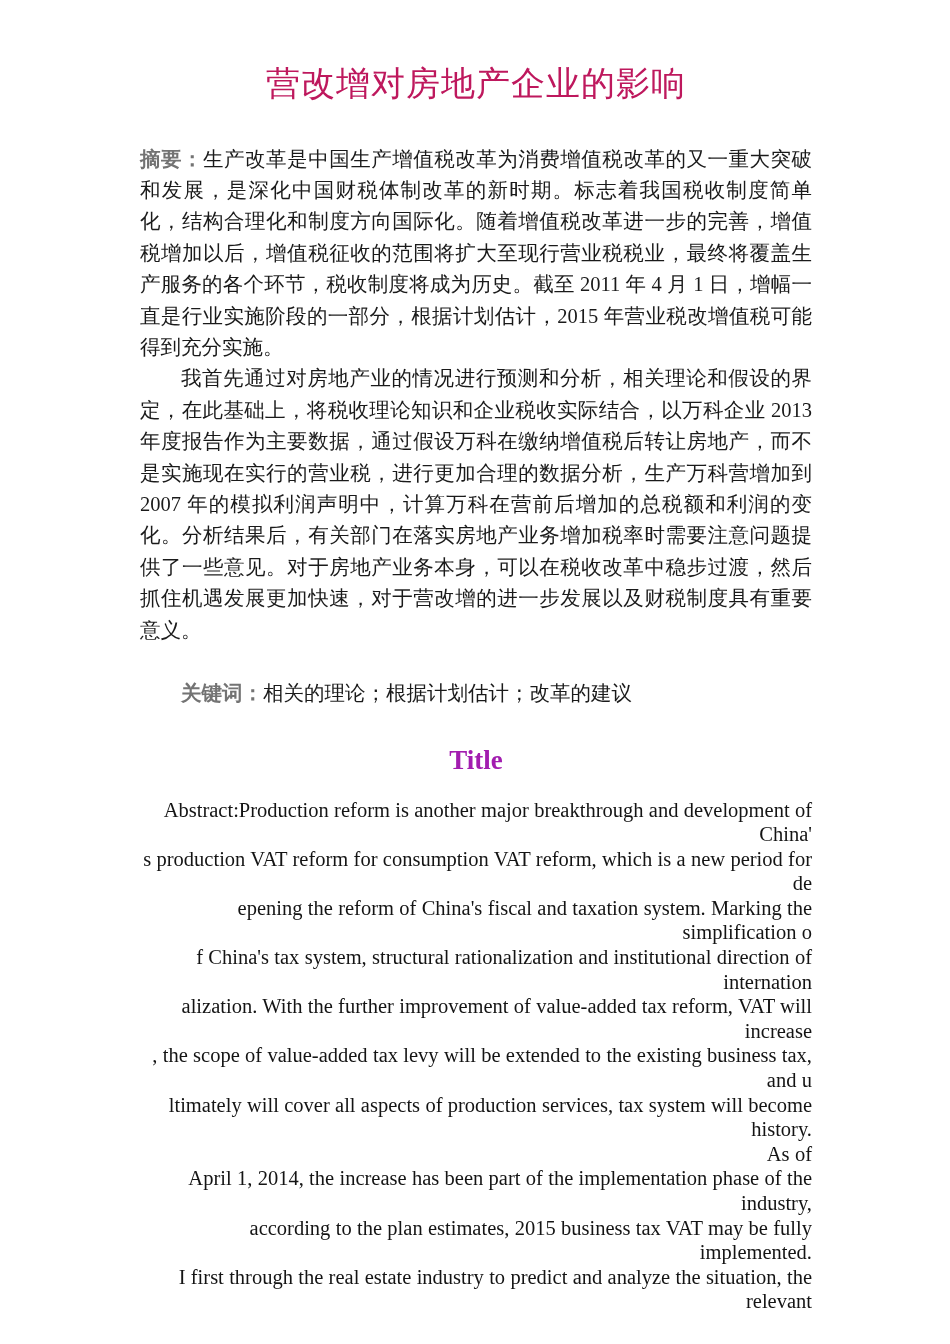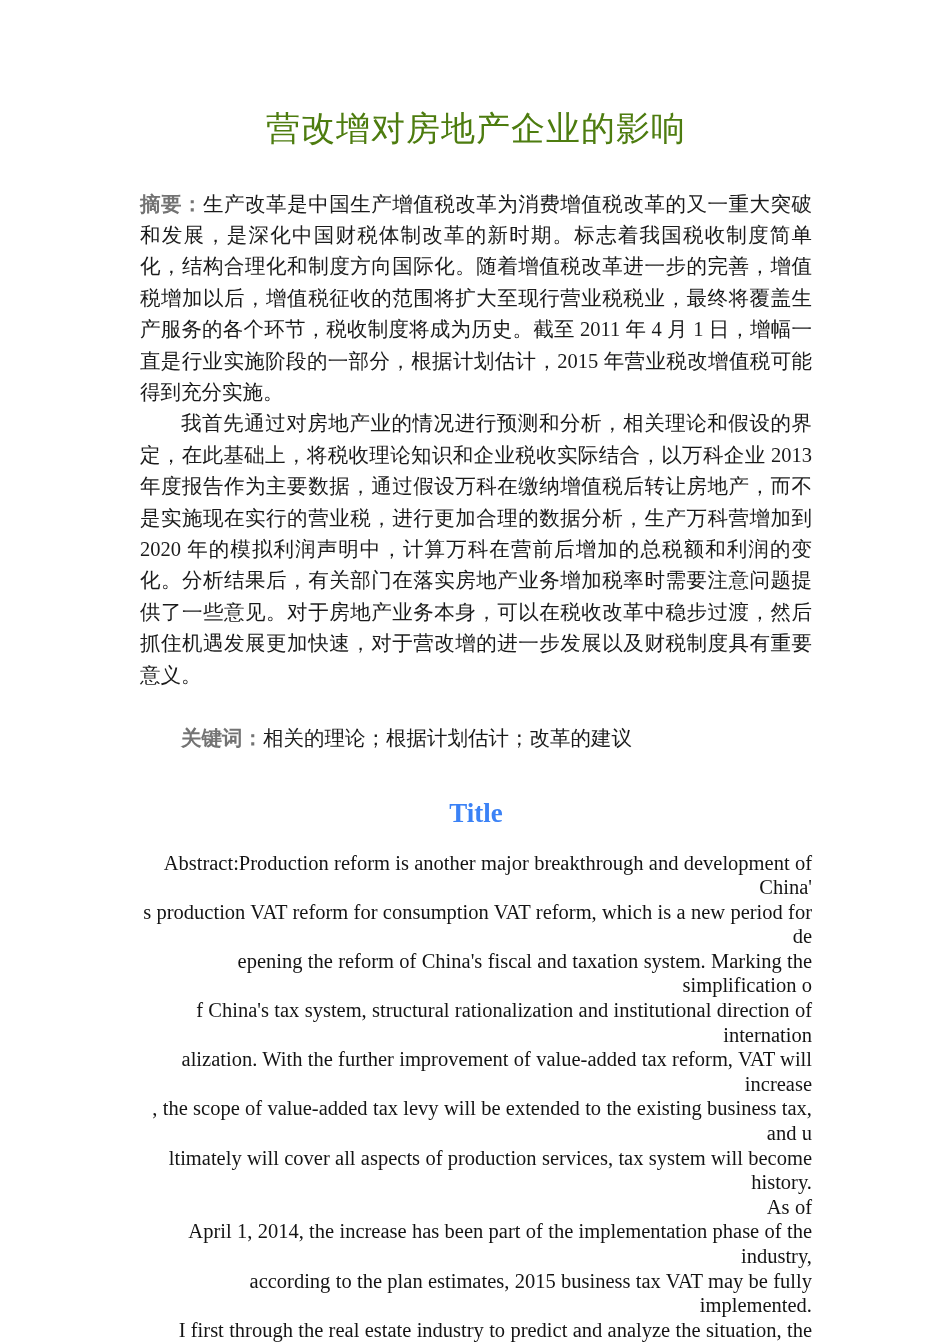--- a/index.html
+++ b/index.html
@@ -25,23 +25,23 @@
   }
 
   
   .cn-title {
     font-family: "Liberation Sans", "DejaVu Sans", sans-serif;
     font-size: 34px;
     font-weight: 400;
     text-align: center;
     letter-spacing: 1px;
     margin: 0;
-    padding-top: 107px;
+    padding-top: 62px;
     line-height: 1.25;
-    color: #4d7c0f;
+    color: #be185d;
   }
 
   
   .cn-abstract {
     margin-top: 38px;
     font-size: 20.5px;
     line-height: 31.4px;
     text-align: justify;
     text-justify: inter-ideograph;
     color: #1a1a1a;
@@ -66,24 +66,24 @@
     text-indent: 2em;
     color: #1a1a1a;
   }
 
   
   .en-title {
     font-family: "Liberation Serif", "DejaVu Serif", serif;
     font-weight: bold;
     font-size: 27px;
     text-align: center;
-    margin: 8px;
+    margin: 0;
     padding-top: 34px;
     line-height: 1.3;
-    color: #3b82f6;
+    color: #a21caf;
   }
 
   
   .en-abstract {
     margin-top: 19px;
     font-size: 20.5px;
     line-height: 24.6px;
     text-align: left;
     color: #141414;
     white-space: pre-wrap;
@@ -97,21 +97,21 @@
 </head>
 <body>
 
 <div class="page">
   <div class="content">
 
     <h1 class="cn-title">营改增对房地产企业的影响</h1>
 
     <div class="cn-abstract">
       <p><span class="lbl-bold">摘要：</span><span>生产改革是中国生产增值税改革为消费增值税改革的又一重大突破和发展，是深化中国财税体制改革的新时期。标志着我国税收制度简单化，结构合理化和制度方向国际化。随着增值税改革进一步的完善，增值税增加以后，增值税征收的范围将扩大至现行营业税税业，最终将覆盖生产服务的各个环节，税收制度将成为历史。截至 2011 年 4 月 1 日，增幅一直是行业实施阶段的一部分，根据计划估计，2015 年营业税改增值税可能得到充分实施。</span></p>
-      <p class="indent">我首先通过对房地产业的情况进行预测和分析，相关理论和假设的界定，在此基础上，将税收理论知识和企业税收实际结合，以万科企业 2013 年度报告作为主要数据，通过假设万科在缴纳增值税后转让房地产，而不是实施现在实行的营业税，进行更加合理的数据分析，生产万科营增加到 2020 年的模拟利润声明中，计算万科在营前后增加的总税额和利润的变化。分析结果后，有关部门在落实房地产业务增加税率时需要注意问题提供了一些意见。对于房地产业务本身，可以在税收改革中稳步过渡，然后抓住机遇发展更加快速，对于营改增的进一步发展以及财税制度具有重要意义。</p>
+      <p class="indent">我首先通过对房地产业的情况进行预测和分析，相关理论和假设的界定，在此基础上，将税收理论知识和企业税收实际结合，以万科企业 2013 年度报告作为主要数据，通过假设万科在缴纳增值税后转让房地产，而不是实施现在实行的营业税，进行更加合理的数据分析，生产万科营增加到 2007 年的模拟利润声明中，计算万科在营前后增加的总税额和利润的变化。分析结果后，有关部门在落实房地产业务增加税率时需要注意问题提供了一些意见。对于房地产业务本身，可以在税收改革中稳步过渡，然后抓住机遇发展更加快速，对于营改增的进一步发展以及财税制度具有重要意义。</p>
     </div>
 
     <div class="cn-keywords"><span class="lbl-bold">关键词：</span><span>相关的理论；根据计划估计；改革的建议</span></div>
 
     <h2 class="en-title">Title</h2>
 
     <div class="en-abstract"><span class="ln">Abstract:Production reform is another major breakthrough and development of China'</span><span class="ln">s production VAT reform for consumption VAT reform, which is a new period for de</span><span class="ln">epening the reform of China's fiscal and taxation system. Marking the simplification o</span><span class="ln">f China's tax system, structural rationalization and institutional direction of internation</span><span class="ln">alization. With the further improvement of value-added tax reform, VAT will increase</span><span class="ln">, the scope of value-added tax levy will be extended to the existing business tax, and u</span><span class="ln">ltimately will cover all aspects of production services, tax system will become history.</span><span class="ln">As of</span><span class="ln">April 1, 2014, the increase has been part of the implementation phase of the industry,</span><span class="ln">according to the plan estimates, 2015 business tax VAT may be fully implemented.</span><span class="ln">I first through the real estate industry to predict and analyze the situation, the relevant</span></div>
 
   </div>
 </div>

